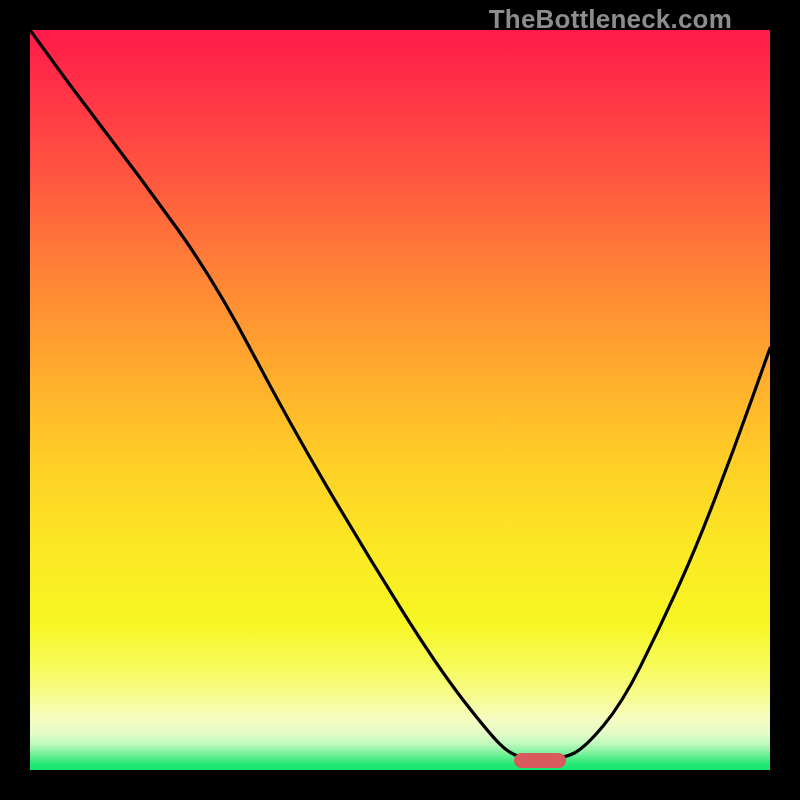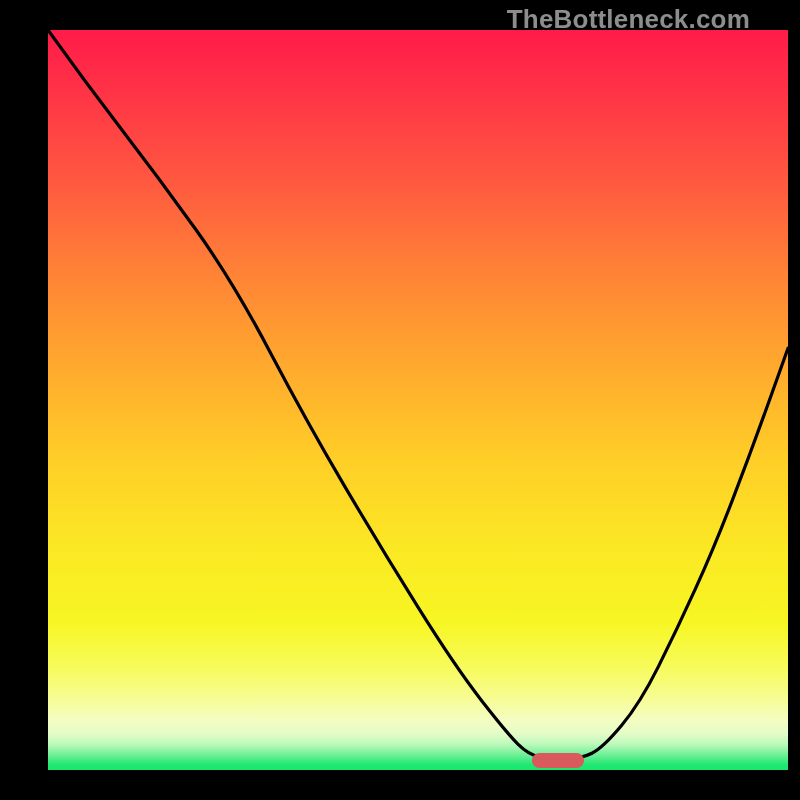--- a/index.html
+++ b/index.html
@@ -10,21 +10,20 @@
     background: #000;
     overflow: hidden;
   }
   .frame {
     position: absolute;
     left: 0;
     top: 0;
     width: 748px;
     height: 800px;
     background: #000;
-    margin-left: 18px;
   }
   .watermark {
     position: absolute;
     top: 4px;
     right: 16px;
     font-family: Arial, Helvetica, sans-serif;
     font-size: 26px;
     font-weight: bold;
     color: #8d8d8d;
     letter-spacing: 0.2px;

